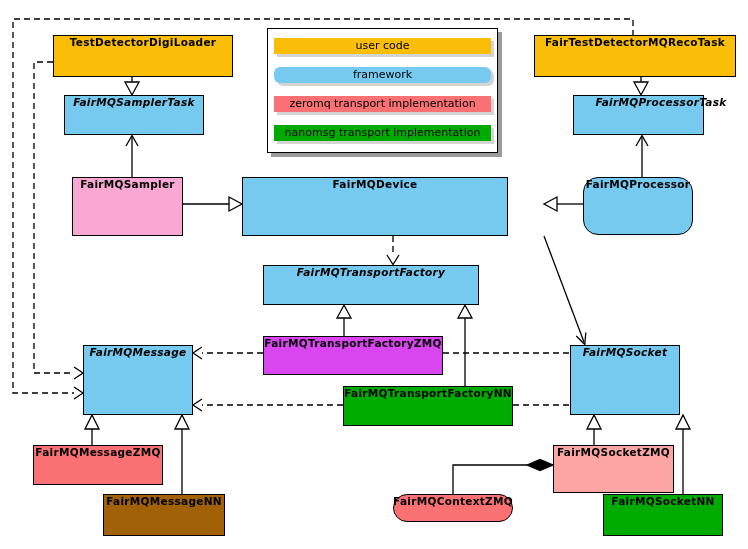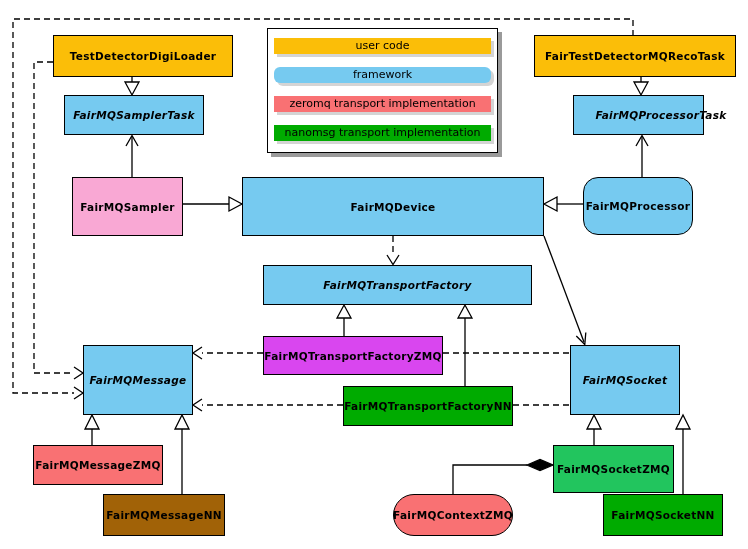--- a/index.html
+++ b/index.html
@@ -7,21 +7,21 @@
     position:relative;width:748px;height:549px;background:#ffffff;
     font-family:"DejaVu Sans","Liberation Sans",sans-serif;overflow:hidden;
   }
   svg.edges{position:absolute;left:0;top:0;}
   .e{stroke:#000;stroke-width:1.3;fill:none;}
   .d{stroke-dasharray:6 4;}
   .tri{fill:#fff;stroke:#000;stroke-width:1.3;}
   .dia{fill:#000;stroke:#000;stroke-width:1.3;}
   .node{
     position:absolute;box-sizing:border-box;border:1.5px solid #000;
-    display:flex;align-items:center;justify-content:center;text-align:center;
+    display:flex;justify-content:center;text-align:center;
     font-weight:bold;font-size:10.5px;letter-spacing:.3px;color:#000;white-space:nowrap;
   }
   .node.abstract{font-style:italic;}
   .legend{
     position:absolute;left:267px;top:28px;width:231px;height:125px;box-sizing:border-box;
     background:#fff;border:1.5px solid #000;box-shadow:4px 4px 0 #9a9a9a;
     display:flex;flex-direction:column;justify-content:space-between;padding:9px 6px 11px 6px;
   }
   .legend-row{
     height:16px;line-height:16px;text-align:center;font-size:11px;color:#000;
@@ -164,50 +164,50 @@
   </div>
   <div class="node" style="left: 534px; top: 35px; width: 202px; height: 42px; background: rgb(251, 190, 8);">
     <span>FairTestDetectorMQRecoTask</span>
   </div>
   <div class="node abstract" style="left: 573px; top: 95px; width: 131px; height: 40px; background: rgb(118, 202, 240); padding-left: 45px;">
     <span>FairMQProcessorTask</span>
   </div>
   <div class="node" style="left: 72px; top: 177px; width: 111px; height: 59px; background: #f9a8d4;">
     <span>FairMQSampler</span>
   </div>
-  <div class="node" style="left: 242px; top: 177px; width: 302px; height: 59px; background: rgb(118, 202, 240);">
+  <div class="node" style="left: 242px; top: 177px; width: 266px; height: 59px; background: rgb(118, 202, 240);">
     <span>FairMQDevice</span>
   </div>
   <div class="node" style="left: 583px; top: 177px; width: 110px; height: 58px; background: rgb(118, 202, 240); border-radius: 15px;">
     <span>FairMQProcessor</span>
   </div>
-  <div class="node abstract" style="left: 263px; top: 265px; width: 269px; height: 40px; background: rgb(118, 202, 240);">
+  <div class="node abstract" style="left: 263px; top: 265px; width: 216px; height: 40px; background: rgb(118, 202, 240);">
     <span>FairMQTransportFactory</span>
   </div>
   <div class="node" style="left: 263px; top: 336px; width: 180px; height: 39px; background: #d946ef;">
     <span>FairMQTransportFactoryZMQ</span>
   </div>
   <div class="node" style="left: 343px; top: 386px; width: 170px; height: 40px; background: rgb(0, 171, 0);">
     <span>FairMQTransportFactoryNN</span>
   </div>
   <div class="node abstract" style="left: 83px; top: 345px; width: 110px; height: 70px; background: rgb(118, 202, 240);">
     <span>FairMQMessage</span>
   </div>
   <div class="node abstract" style="left: 570px; top: 345px; width: 110px; height: 70px; background: rgb(118, 202, 240);">
     <span>FairMQSocket</span>
   </div>
   <div class="node" style="left: 33px; top: 445px; width: 130px; height: 40px; background: rgb(249, 113, 115);">
     <span>FairMQMessageZMQ</span>
   </div>
   <div class="node" style="left: 103px; top: 494px; width: 122px; height: 42px; background: #a16207;">
     <span>FairMQMessageNN</span>
   </div>
-  <div class="node" style="left: 553px; top: 445px; width: 121px; height: 48px; background: #22c55e;">
+  <div class="node" style="left: 553px; top: 445px; width: 121px; height: 48px; background: #fca5a5;">
     <span>FairMQSocketZMQ</span>
   </div>
   <div class="node" style="left: 603px; top: 494px; width: 120px; height: 42px; background: rgb(0, 171, 0);">
     <span>FairMQSocketNN</span>
   </div>
-  <div class="node" style="left: 393px; top: 494px; width: 120px; height: 42px; background: rgb(249, 113, 115); border-radius: 21px;">
+  <div class="node" style="left: 393px; top: 494px; width: 120px; height: 28px; background: rgb(249, 113, 115); border-radius: 21px;">
     <span>FairMQContextZMQ</span>
   </div>
 
 </div>
 
 </body></html>

